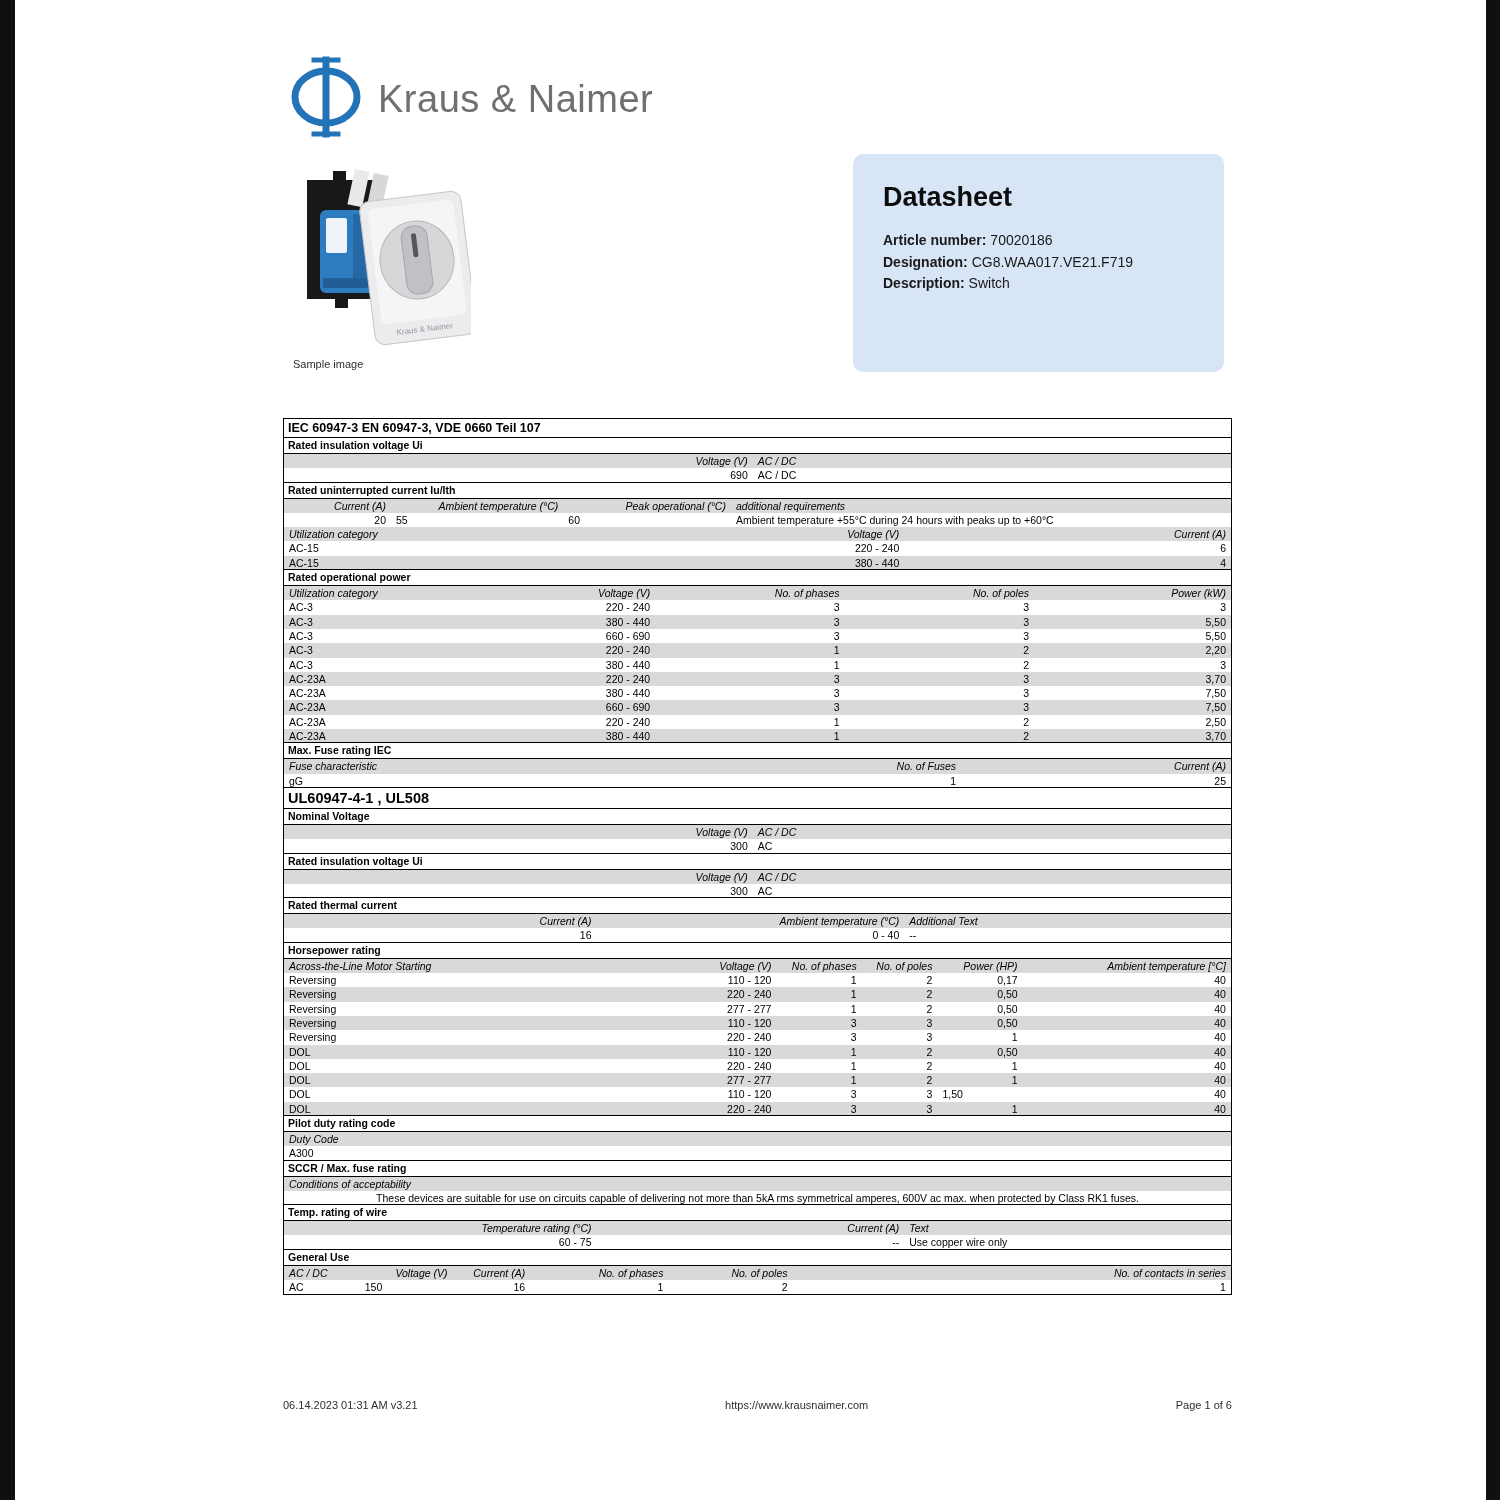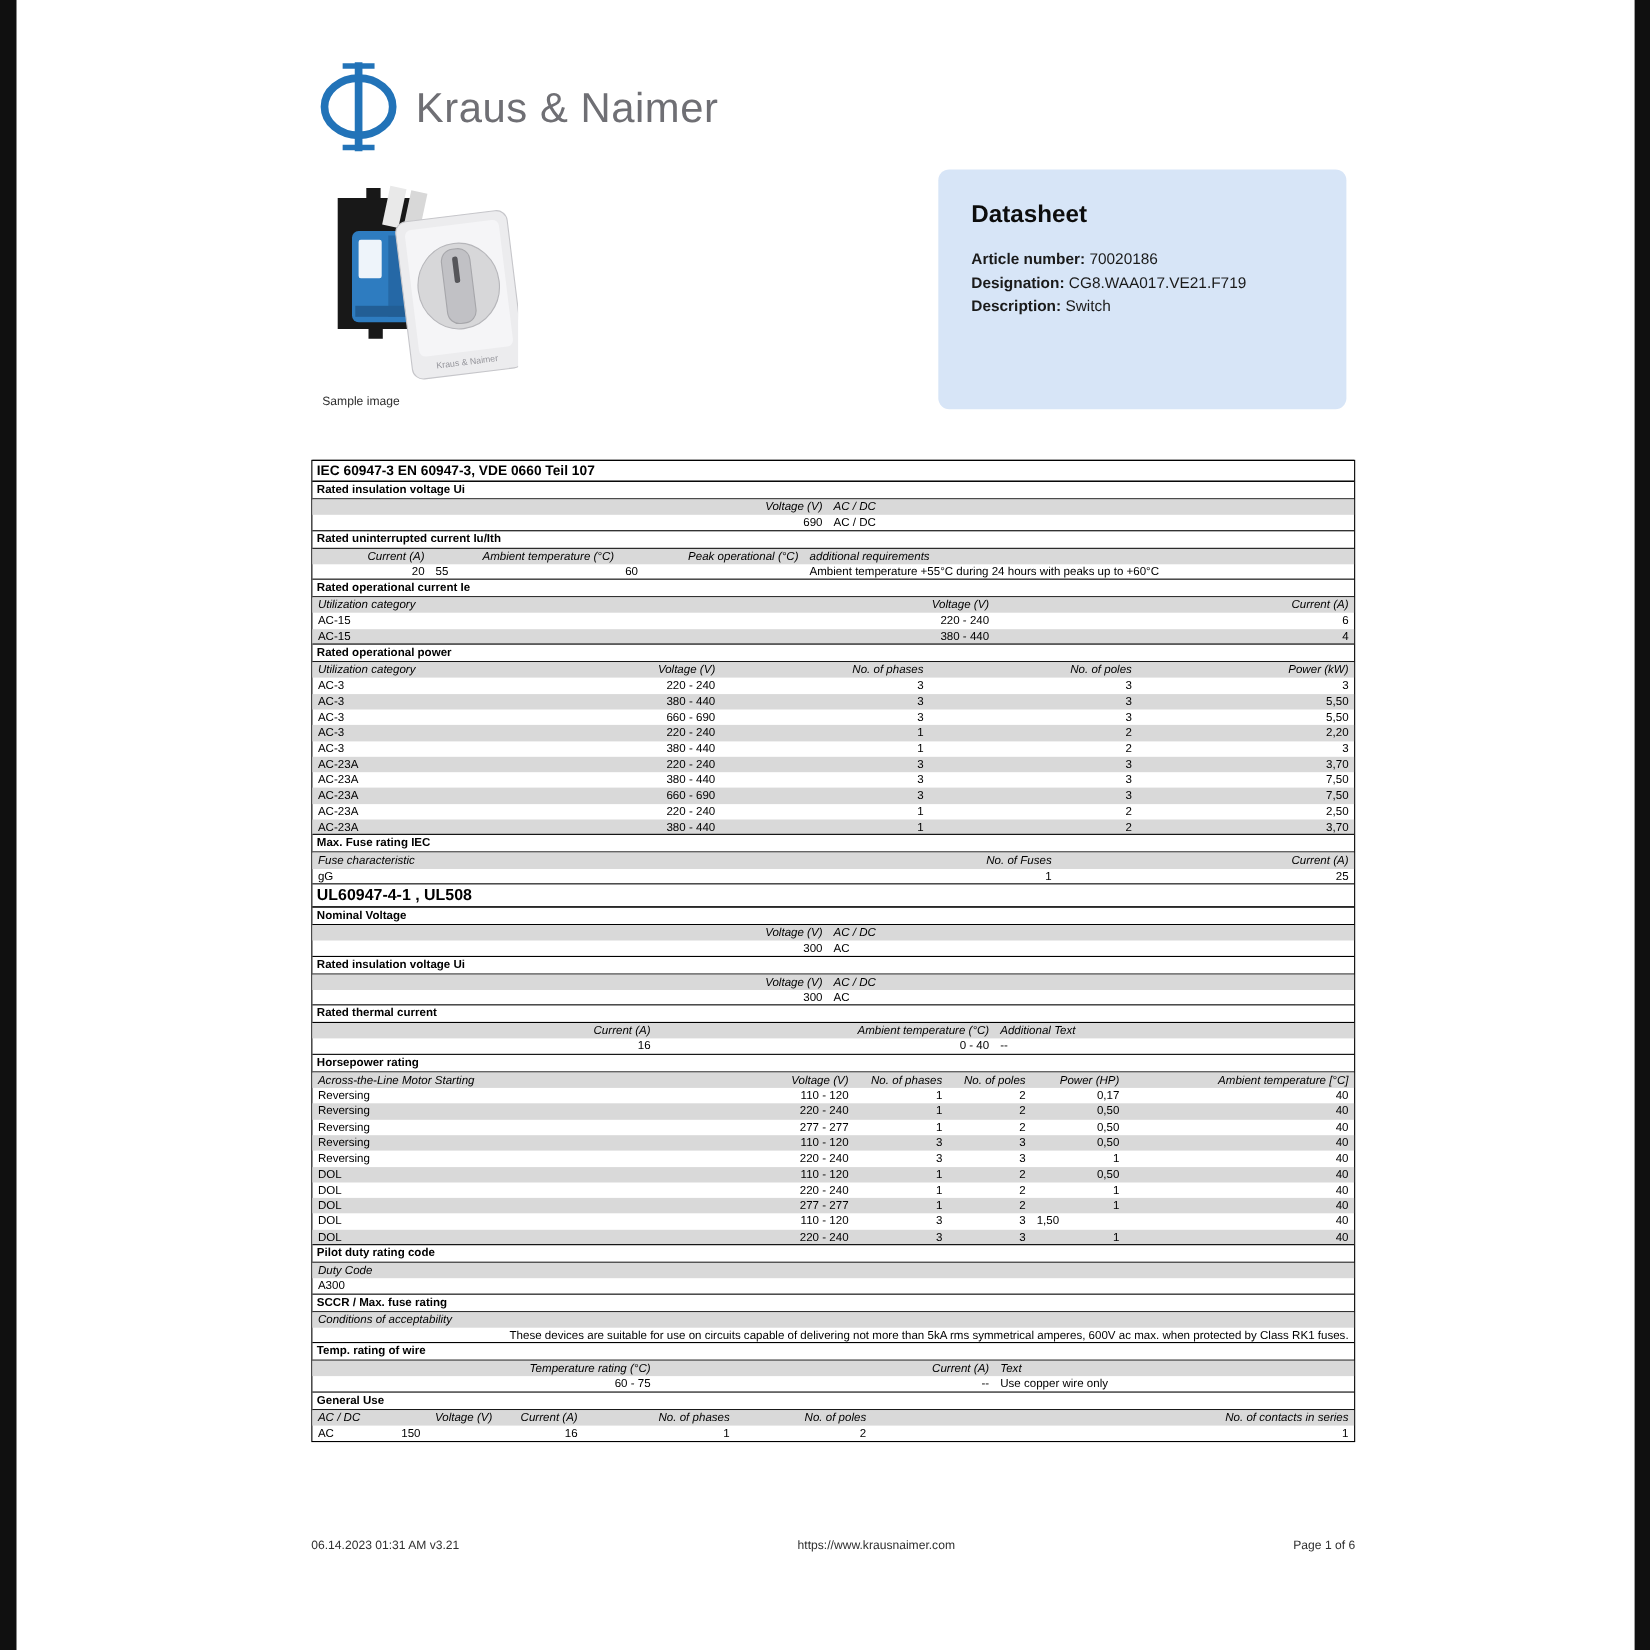--- a/index.html
+++ b/index.html
@@ -14,21 +14,21 @@
   .brand{position:absolute;left:289px;top:55px;display:flex;align-items:center;gap:15px;}
   .brand-text{font-size:38px;color:#6f6f74;letter-spacing:.5px;}
 
   
   .figure{position:absolute;left:293px;top:158px;width:200px;}
   .figure-caption{margin-top:6px;font-size:11px;color:#2e2e2e;}
 
   
   .ds-box{position:absolute;left:853px;top:154px;width:371px;height:218px;box-sizing:border-box;
           background:#d7e5f7;border-radius:10px;padding:28px 30px;}
-  .ds-title{font-size:22px;font-weight:700;margin-bottom:17px;color:#0d0d0d;}
+  .ds-title{font-size:27px;font-weight:700;margin-bottom:17px;color:#0d0d0d;}
   .ds-line{font-size:14px;line-height:21.5px;color:#1a1a1a;}
   .b{font-weight:700;}
 
   
   .spec-table{position:absolute;left:283px;top:418px;width:949px;box-sizing:border-box;
               border:1px solid #000;background:#fff;}
   .t-sec{font-weight:700;font-size:12.5px;line-height:16px;padding:1px 4px;
          border-top:1px solid #000;border-bottom:1px solid #000;margin-top:-1px;}
   .t-sec2{font-size:14.5px;line-height:18px;}
   .t-sub{font-weight:700;font-size:10.5px;line-height:13px;padding:1px 4px;
@@ -122,21 +122,20 @@
       <span class="t-cell" style="width: 18.2%; text-align: right;">Ambient temperature (°C)</span>
       <span class="t-cell" style="width: 17.7%; text-align: right;">Peak operational (°C)</span>
       <span class="t-cell" style="width: 52.8%; text-align: left;">additional requirements</span>
     </div>
     <div class="t-row">
       <span class="t-cell" style="width: 11.3%; text-align: right;">20</span>
       <span class="t-cell" style="width: 18.2%; text-align: left;">55</span>
       <span class="t-cell" style="width: 17.7%; text-align: left;">60</span>
       <span class="t-cell" style="width: 52.8%; text-align: left;">Ambient temperature +55°C during 24 hours with peaks up to +60°C</span>
     </div>
-    <div class="t-sub">Rated operational current Ie</div>
     <div class="t-cols">
       <span class="t-cell" style="width: 45%; text-align: left;">Utilization category</span>
       <span class="t-cell" style="width: 20.5%; text-align: right;">Voltage (V)</span>
       <span class="t-cell" style="width: 34.5%; text-align: right;">Current (A)</span>
     </div>
     <div class="t-row">
       <span class="t-cell" style="width: 45%; text-align: left;">AC-15</span>
       <span class="t-cell" style="width: 20.5%; text-align: right;">220 - 240</span>
       <span class="t-cell" style="width: 34.5%; text-align: right;">6</span>
     </div>
@@ -358,21 +357,21 @@
       <span class="t-cell" style="width: 100%; text-align: left;">Duty Code</span>
     </div>
     <div class="t-row">
       <span class="t-cell" style="width: 100%; text-align: left;">A300</span>
     </div>
     <div class="t-sub">SCCR / Max. fuse rating</div>
     <div class="t-cols">
       <span class="t-cell" style="width: 100%; text-align: left;">Conditions of acceptability</span>
     </div>
     <div class="t-row">
-      <span class="t-cell" style="width: 100%; text-align: right;">These devices are suitable for use on circuits capable of delivering not more than 5kA rms symmetrical amperes, 600V ac max. when protected by Class RK1 fuses.</span>
+      <span class="t-cell" style="width: 100%; text-align: center;">These devices are suitable for use on circuits capable of delivering not more than 5kA rms symmetrical amperes, 600V ac max. when protected by Class RK1 fuses.</span>
     </div>
     <div class="t-sub">Temp. rating of wire</div>
     <div class="t-cols">
       <span class="t-cell" style="width: 33%; text-align: right;">Temperature rating (°C)</span>
       <span class="t-cell" style="width: 32.5%; text-align: right;">Current (A)</span>
       <span class="t-cell" style="width: 34.5%; text-align: left;">Text</span>
     </div>
     <div class="t-row">
       <span class="t-cell" style="width: 33%; text-align: right;">60 - 75</span>
       <span class="t-cell" style="width: 32.5%; text-align: right;">--</span>

